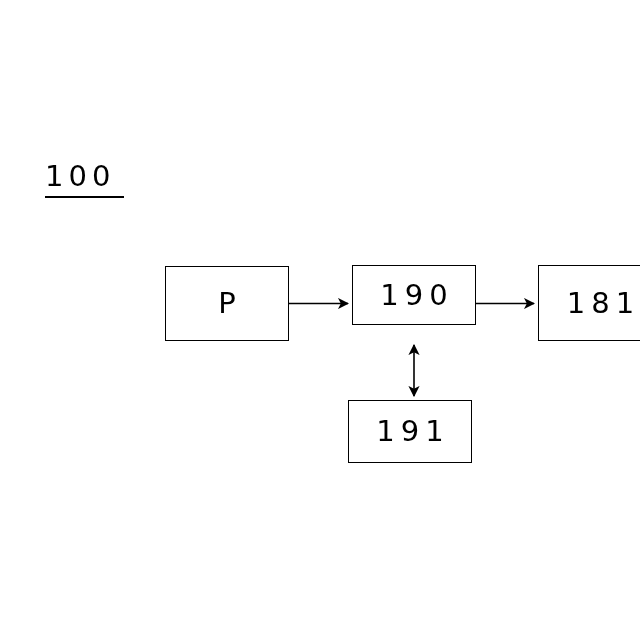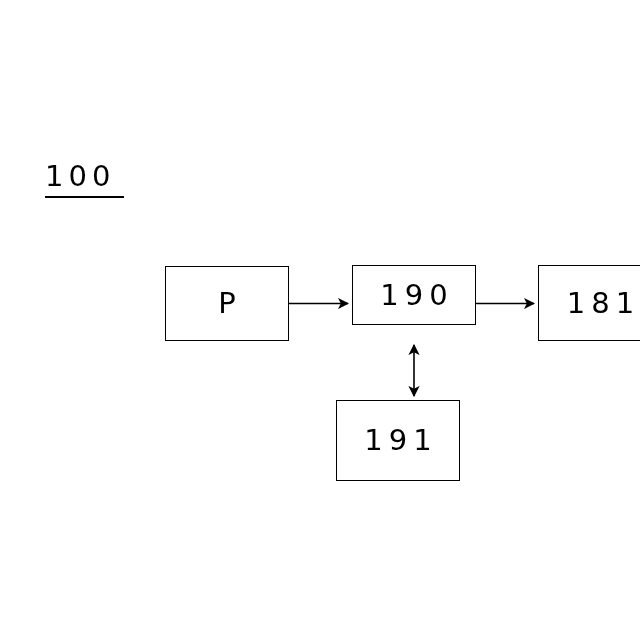--- a/index.html
+++ b/index.html
@@ -54,21 +54,21 @@
     font-size: 29px;
     letter-spacing: 6px;
     text-indent: 6px;
     line-height: 1;
     color: #000000;
     white-space: nowrap;
   }
   .node-p    { left: 133px; top: 266px; width: 124px; height: 75px; }
   .node-190  { left: 320px; top: 265px; width: 124px; height: 60px; }
   .node-181  { left: 506px; top: 265px; width: 125px; height: 76px; }
-  .node-191  { left: 304px; top: 400px; width: 124px; height: 81px; text-align: right; }
+  .node-191  { left: 316px; top: 400px; width: 124px; height: 63px; text-align: right; }
 
   
   .connectors {
     position: absolute;
     left: 0;
     top: 0;
     width: 640px;
     height: 640px;
     pointer-events: none;
   }

